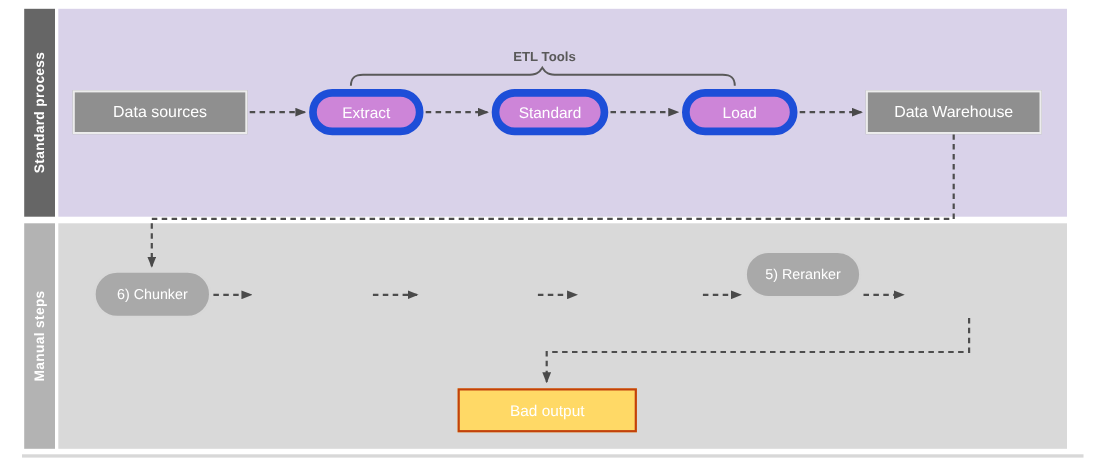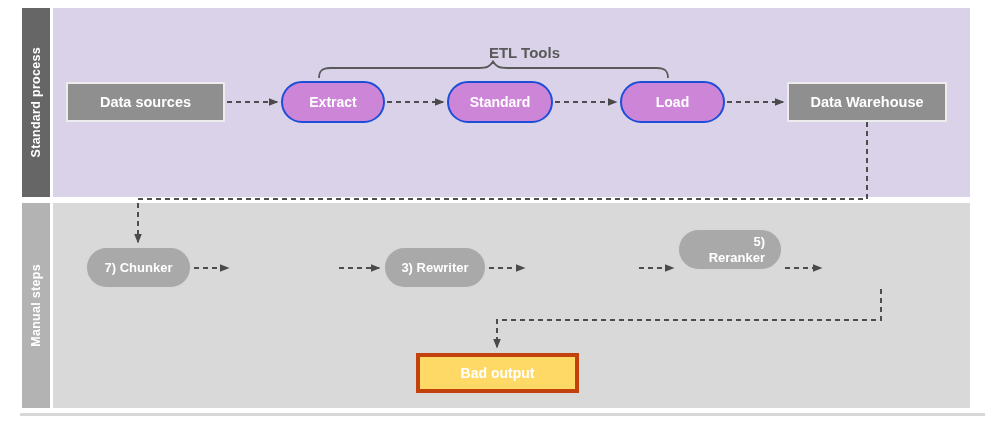--- a/index.html
+++ b/index.html
@@ -55,54 +55,54 @@
   }
   .brace { stroke: #595959; stroke-width: 1.8; fill: none; }
   
   .node {
     position: absolute;
     box-sizing: border-box;
     display: flex;
     align-items: center;
     justify-content: center;
     color: #ffffff;
-    font-weight: bold;
-    text-align: right;
+    font-weight: normal;
+    text-align: left;
   }
   .gray-box {
     background: #8f8f8f;
     border: 2px solid #ececec;
     font-size: 14.5px;
   }
   .pill { border-radius: 22px; }
   .etl-pill {
     background: #cd85d8;
-    border: 2px solid #1d4ed8;
+    border: 7px solid #1d4ed8;
     font-size: 14px;
   }
   .step-pill {
     background: #a9a9a9;
     border: 2px solid #d8d8d8;
     font-size: 13px;
     line-height: 1.18;
     padding: 0 16px;
   }
   .bad-box {
     background: #ffd966;
-    border: 4px solid #c2410c;
+    border: 2px solid #c2410c;
     font-size: 14px;
   }
   .etl-group-label {
     position: absolute;
     left: 430px; top: 44px;
     width: 130px;
-    text-align: right;
+    text-align: center;
     color: #595959;
     font-weight: bold;
-    font-size: 15px;
+    font-size: 12px;
   }
   
   #n-data-sources   { left: 66px;  top: 82px;  width: 159px; height: 40px; }
   #n-extract        { left: 281px; top: 81px;  width: 104px; height: 42px; }
   #n-transform      { left: 447px; top: 81px;  width: 106px; height: 42px; }
   #n-load           { left: 620px; top: 81px;  width: 105px; height: 42px; }
   #n-data-warehouse { left: 787px; top: 82px;  width: 160px; height: 40px; }
   #n-chunker        { left: 85px;  top: 246px; width: 107px; height: 43px; }
   #n-vector-store   { left: 232px; top: 246px; width: 105px; height: 43px; }
   #n-rewriter       { left: 383px; top: 246px; width: 104px; height: 43px; }
@@ -152,19 +152,18 @@
   </svg>
 
   <div class="etl-group-label">ETL Tools</div>
 
   <div id="n-data-sources" class="node gray-box">Data sources</div>
   <div id="n-extract" class="node pill etl-pill">Extract</div>
   <div id="n-transform" class="node pill etl-pill">Standard</div>
   <div id="n-load" class="node pill etl-pill">Load</div>
   <div id="n-data-warehouse" class="node gray-box">Data Warehouse</div>
 
-  <div id="n-chunker" class="node pill step-pill">7) Chunker</div>
-  <div id="n-rewriter" class="node pill step-pill">3) Rewriter</div>
+  <div id="n-chunker" class="node pill step-pill">6) Chunker</div>
   <div id="n-reranker" class="node pill step-pill">5) Reranker</div>
 
   <div id="n-bad-output" class="node bad-box">Bad output</div>
 
 </div>
 
 </body></html>

